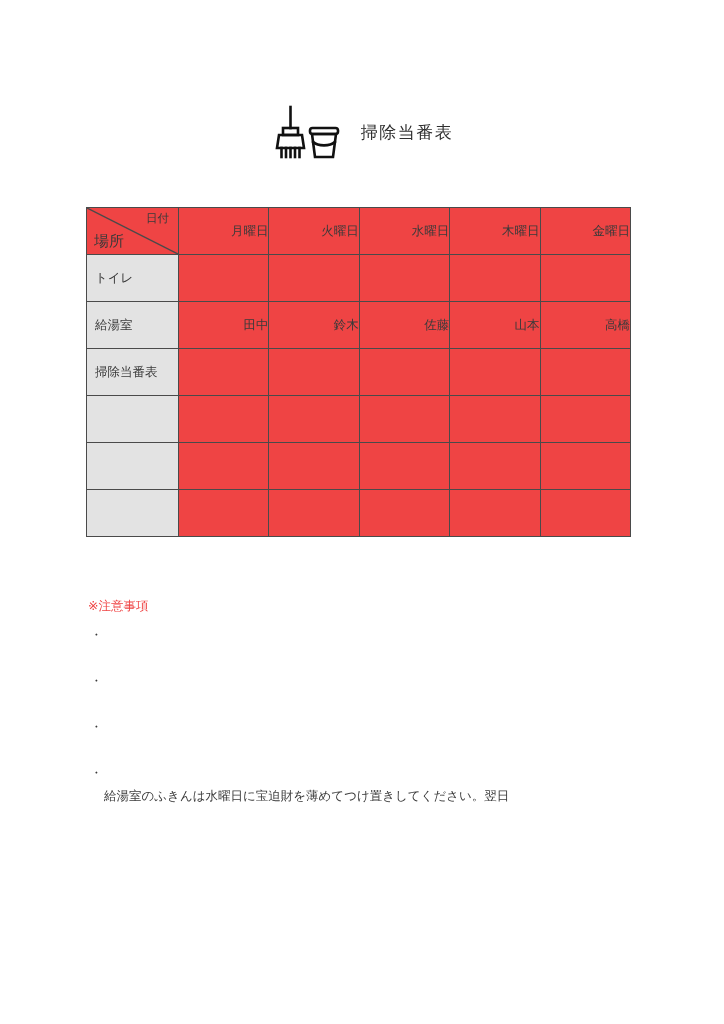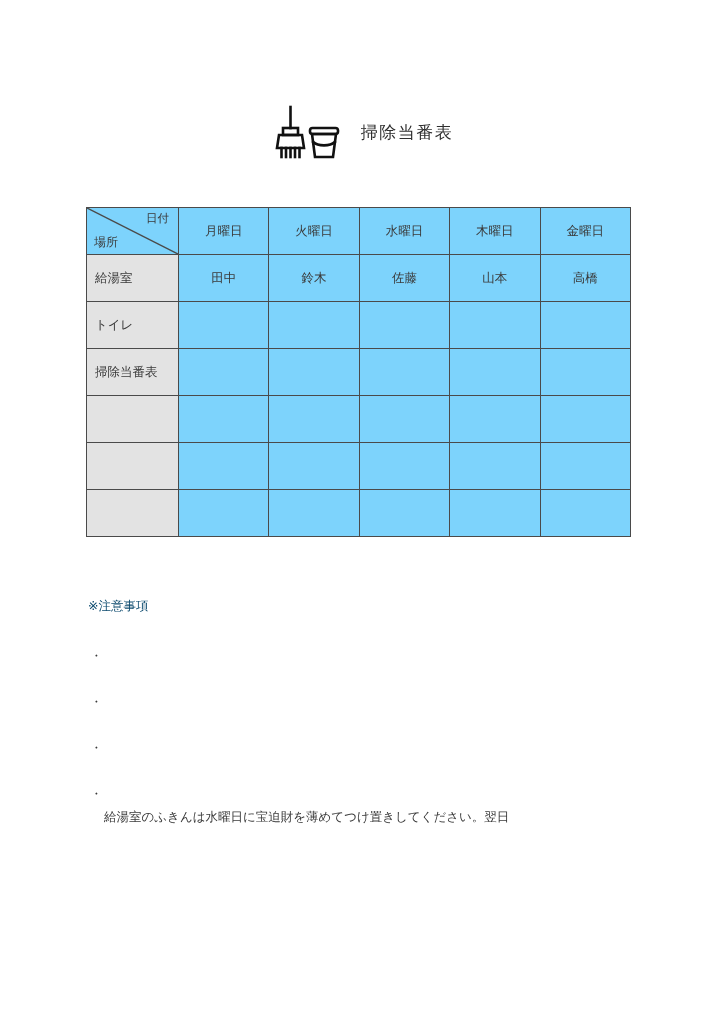--- a/index.html
+++ b/index.html
@@ -56,23 +56,23 @@
     table-layout: fixed;
   }
   table.roster th,
   table.roster td {
     border: 1px solid #4a4a4a;
     padding: 0;
     margin: 0;
     font-weight: normal;
     font-size: 12.5px;
     color: #3a3a3a;
-    text-align: center;
+    text-align: right;
     vertical-align: middle;
-    background: #7dd3fc;
+    background: #ef4444;
   }
   .col-head { width: 92px; }
   .col-day  { width: 90.4px; }
 
   thead th { height: 46px; background: #e3e3e3; }
   tbody td { height: 46px; }
   tbody td.rowhead {
     background: #e3e3e3;
     text-align: left;
     padding-left: 8px;
@@ -96,35 +96,35 @@
     position: absolute;
     right: 9px;
     top: 5px;
     font-size: 11.5px;
     line-height: 1;
   }
   th.corner .lbl-place {
     position: absolute;
     left: 7px;
     bottom: 6px;
-    font-size: 12px;
+    font-size: 15px;
     line-height: 1;
   }
 
   
   .notes {
     position: absolute;
     left: 88px;
     top: 600px;
     width: 560px;
   }
   .notes-heading {
     font-size: 12.5px;
-    color: #0c4a6e;
-    margin: 0 0 32px 0;
+    color: #ef4444;
+    margin: 0 0 11px 0;
     line-height: 1;
   }
   .notes-list {
     list-style: none;
     margin: 0;
     padding: 0;
   }
   .notes-list li {
     font-size: 12.5px;
     color: #3a3a3a;
@@ -195,36 +195,36 @@
           </th>
           <th>月曜日</th>
           <th>火曜日</th>
           <th>水曜日</th>
           <th>木曜日</th>
           <th>金曜日</th>
         </tr>
       </thead>
       <tbody>
         <tr>
+          <td class="rowhead">トイレ</td>
+          <td></td>
+          <td></td>
+          <td></td>
+          <td></td>
+          <td></td>
+        </tr>
+        <tr>
           <td class="rowhead">給湯室</td>
           <td>田中</td>
           <td>鈴木</td>
           <td>佐藤</td>
           <td>山本</td>
           <td>高橋</td>
         </tr>
         <tr>
-          <td class="rowhead">トイレ</td>
-          <td></td>
-          <td></td>
-          <td></td>
-          <td></td>
-          <td></td>
-        </tr>
-        <tr>
           <td class="rowhead">掃除当番表</td>
           <td></td>
           <td></td>
           <td></td>
           <td></td>
           <td></td>
         </tr>
         <tr>
           <td class="rowhead"></td>
           <td></td>

